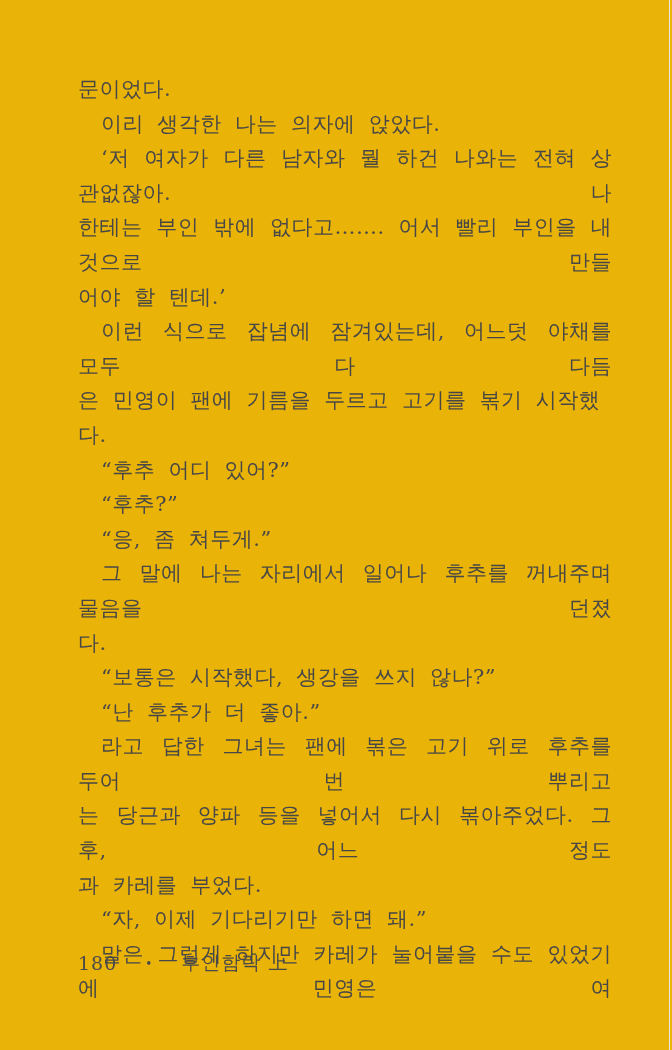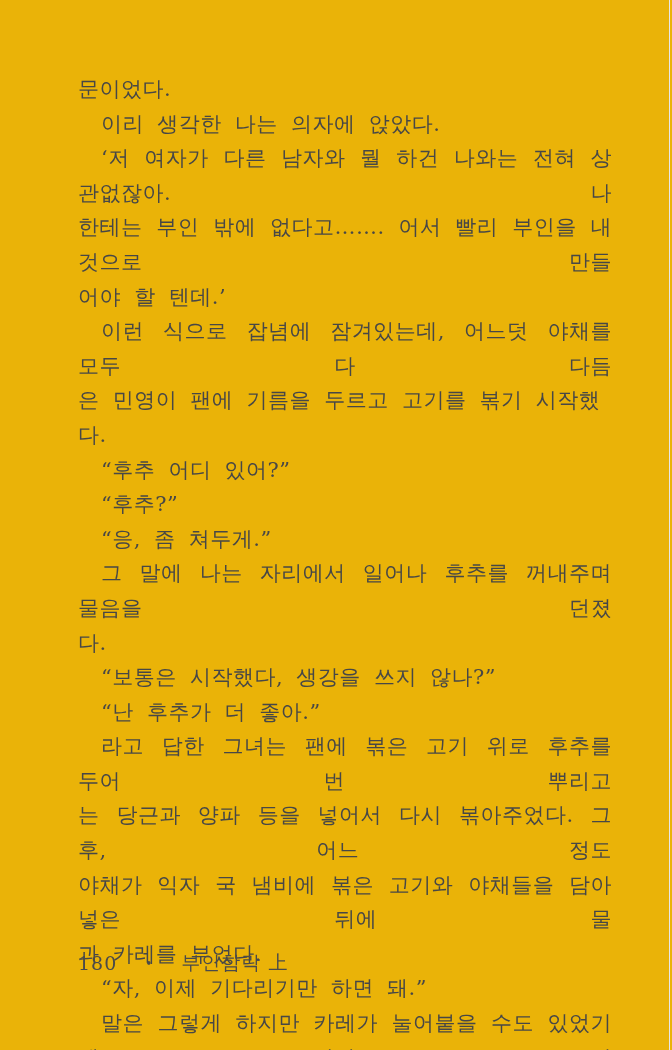--- a/index.html
+++ b/index.html
@@ -78,21 +78,20 @@
       <p class="line">은 민영이 팬에 기름을 두르고 고기를 볶기 시작했다.</p>
       <p class="line indent">“후추 어디 있어?”</p>
       <p class="line indent">“후추?”</p>
       <p class="line indent">“응, 좀 쳐두게.”</p>
       <p class="line indent fill">그 말에 나는 자리에서 일어나 후추를 꺼내주며 물음을 던졌</p>
       <p class="line">다.</p>
       <p class="line indent">“보통은 시작했다, 생강을 쓰지 않나?”</p>
       <p class="line indent">“난 후추가 더 좋아.”</p>
       <p class="line indent fill">라고 답한 그녀는 팬에 볶은 고기 위로 후추를 두어 번 뿌리고</p>
       <p class="line fill">는 당근과 양파 등을 넣어서 다시 볶아주었다. 그 후, 어느 정도</p>
-      <p class="line fill">야채가 익자 국 냄비에 볶은 고기와 야채들을 담아 넣은 뒤에 물</p>
       <p class="line">과 카레를 부었다.</p>
       <p class="line indent">“자, 이제 기다리기만 하면 돼.”</p>
       <p class="line indent fill">말은 그렇게 하지만 카레가 눌어붙을 수도 있었기에 민영은 여</p>
     </div>
   <div class="footer">
     <span>180</span>
     <span class="sep">•</span>
     <span>부인함락 上</span>
   </div>
 </div>

